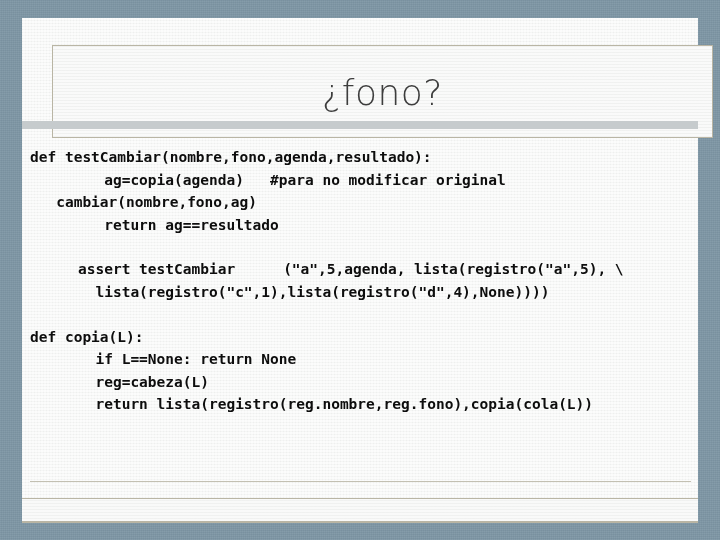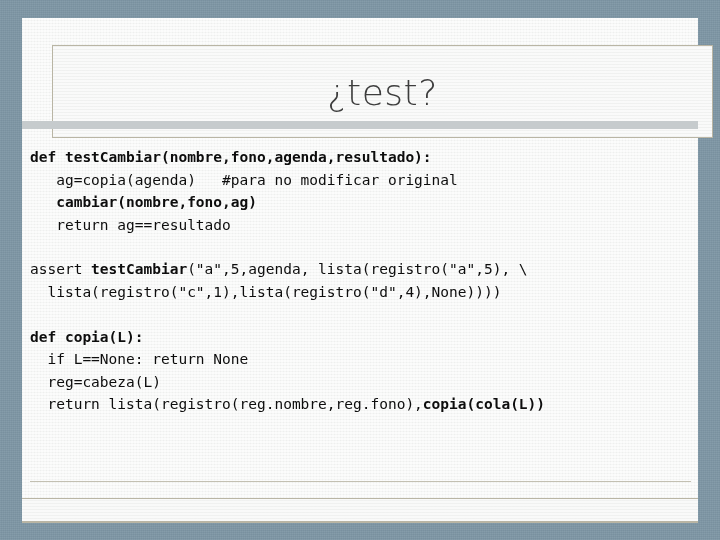--- a/index.html
+++ b/index.html
@@ -92,21 +92,21 @@
     font-size: 14.5px;
     line-height: 22.6px;
     color: #0d0d0d;
     white-space: pre;
     letter-spacing: 0px;
   }
   .code-block .para { margin: 0; }
   .code-block .spacer { height: 22px; }
   .code-line { white-space: pre; display: block; }
   .b { font-weight: bold; }
-  .r { font-weight: normal; }
+  .r { font-weight: bold; margin-left: 48px; }
 
   
 
   
   .footer-rule {
     position: absolute;
     left: 22px;
     top: 498px;
     width: 676px;
     height: 1px;
@@ -141,21 +141,21 @@
   }
 </style>
 </head>
 <body>
 
 <div class="slide-root">
 
   <div class="slide-paper">
 
     <div class="title-frame">
-      <div class="title-text">¿test?</div>
+      <div class="title-text">¿fono?</div>
     </div>
 
   </div>
 
   <div class="title-divider"></div>
 
   <div class="body-frame">
     <div class="code-block" id="code-block"><div class="para"><span class="code-line"><span class="b">def testCambiar(nombre,fono,agenda,resultado):</span></span><span class="code-line"><span class="r">   ag=copia(agenda)   #para no modificar original</span></span><span class="code-line"><span class="b">   cambiar(nombre,fono,ag)</span></span><span class="code-line"><span class="r">   return ag==resultado</span></span></div><div class="spacer"></div><div class="para"><span class="code-line"><span class="r">assert </span><span class="b">testCambiar</span><span class="r">("a",5,agenda, lista(registro("a",5), \</span></span><span class="code-line"><span class="r">  lista(registro("c",1),lista(registro("d",4),None))))</span></span></div><div class="spacer"></div><div class="para"><span class="code-line"><span class="b">def copia(L):</span></span><span class="code-line"><span class="r">  if L==None: return None</span></span><span class="code-line"><span class="r">  reg=cabeza(L)</span></span><span class="code-line"><span class="r">  return lista(registro(reg.nombre,reg.fono),</span><span class="b">copia(cola(L))</span></span></div></div>
   </div>
 

